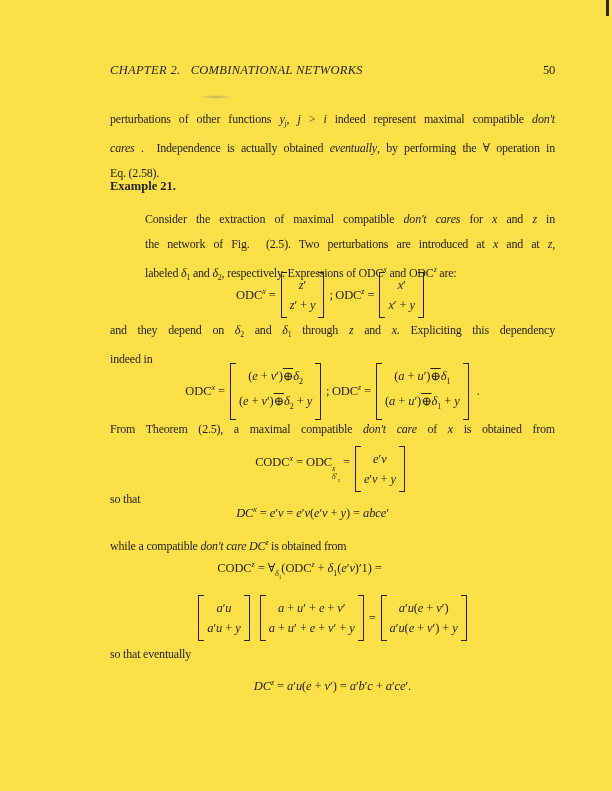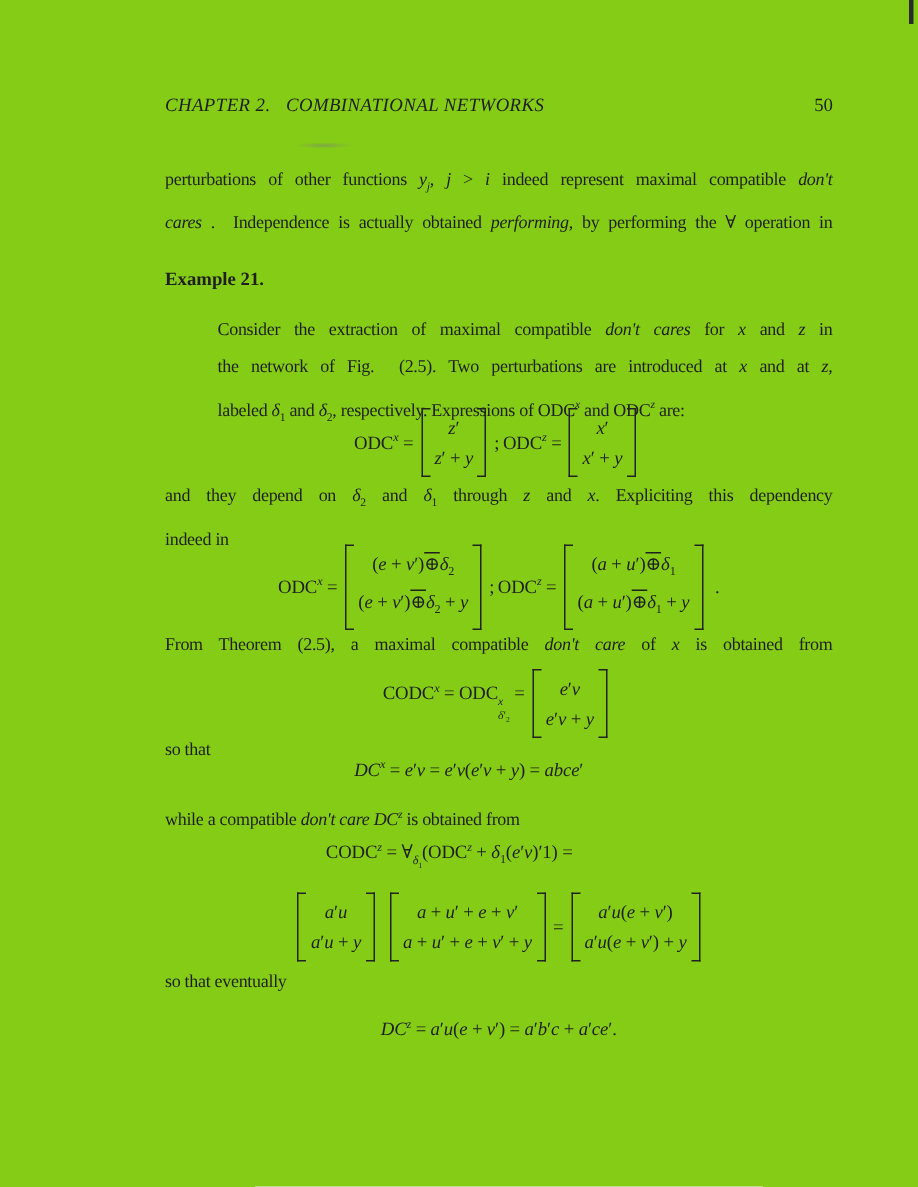--- a/index.html
+++ b/index.html
@@ -1,19 +1,19 @@
 <!DOCTYPE html>
 <html><head>
 <meta charset="utf-8">
 <style>
   * { margin:0; padding:0; box-sizing:border-box; }
   html,body { background:#e8e8e8; }
   .page {
     position:relative; width:612px; height:791px;
-    background:#84cc16; color:#1f1f1f;
+    background:#fde047; color:#1f1f1f;
     font-family:"Liberation Serif","DejaVu Serif",serif;
     font-size:12px; letter-spacing:-0.2px;
     margin:0 auto; overflow:hidden;
   }
   .abs { position:absolute; }
   .header-title { top:63px; left:110px; font-style:italic; font-size:12.5px; letter-spacing:0.3px; white-space:pre; }
   .page-num { top:63px; right:57px; font-size:12.5px; }
   .smudge { top:95px; left:197px; width:38px; height:4px;
     background:radial-gradient(ellipse at center, rgba(120,120,120,.45), rgba(120,120,120,0) 70%); }
   .corner-mark { top:0; left:606px; width:3px; height:16px; background:#2a2a2a; }
@@ -63,21 +63,22 @@
 <div class="page">
 
   <div class="abs corner-mark"></div>
   <div class="abs smudge"></div>
 
   <div class="abs header-title">CHAPTER 2.   COMBINATIONAL NETWORKS</div>
   <div class="abs page-num">50</div>
 
   <div class="abs para p1">
       <div class="pline j">perturbations of other functions <i>y<sub>j</sub></i>, <i>j</i> &gt; <i>i</i> indeed represent maximal compatible <i>don't</i></div>
-      <div class="pline j"><i>cares</i> .&nbsp; Independence is actually obtained <i>performing</i>, by performing the ∀ operation in</div>
+      <div class="pline j"><i>cares</i> .&nbsp; Independence is actually obtained <i>eventually</i>, by performing the ∀ operation in</div>
+      <div class="pline">Eq. (2.58).</div>
     </div>
 
   <div class="abs ex-head">Example 21.</div>
 
   <div class="abs para p2">
       <div class="pline j">Consider the extraction of maximal compatible <i>don't cares</i> for <i>x</i> and <i>z</i> in</div>
       <div class="pline j">the network of Fig.&nbsp; (2.5). Two perturbations are introduced at <i>x</i> and at <i>z</i>,</div>
       <div class="pline">labeled <i>δ</i><sub>1</sub> and <i>δ</i><sub>2</sub>, respectively. Expressions of <b>ODC</b><sup><i>x</i></sup> and <b>ODC</b><sup><i>z</i></sup> are:</div>
     </div>
 

